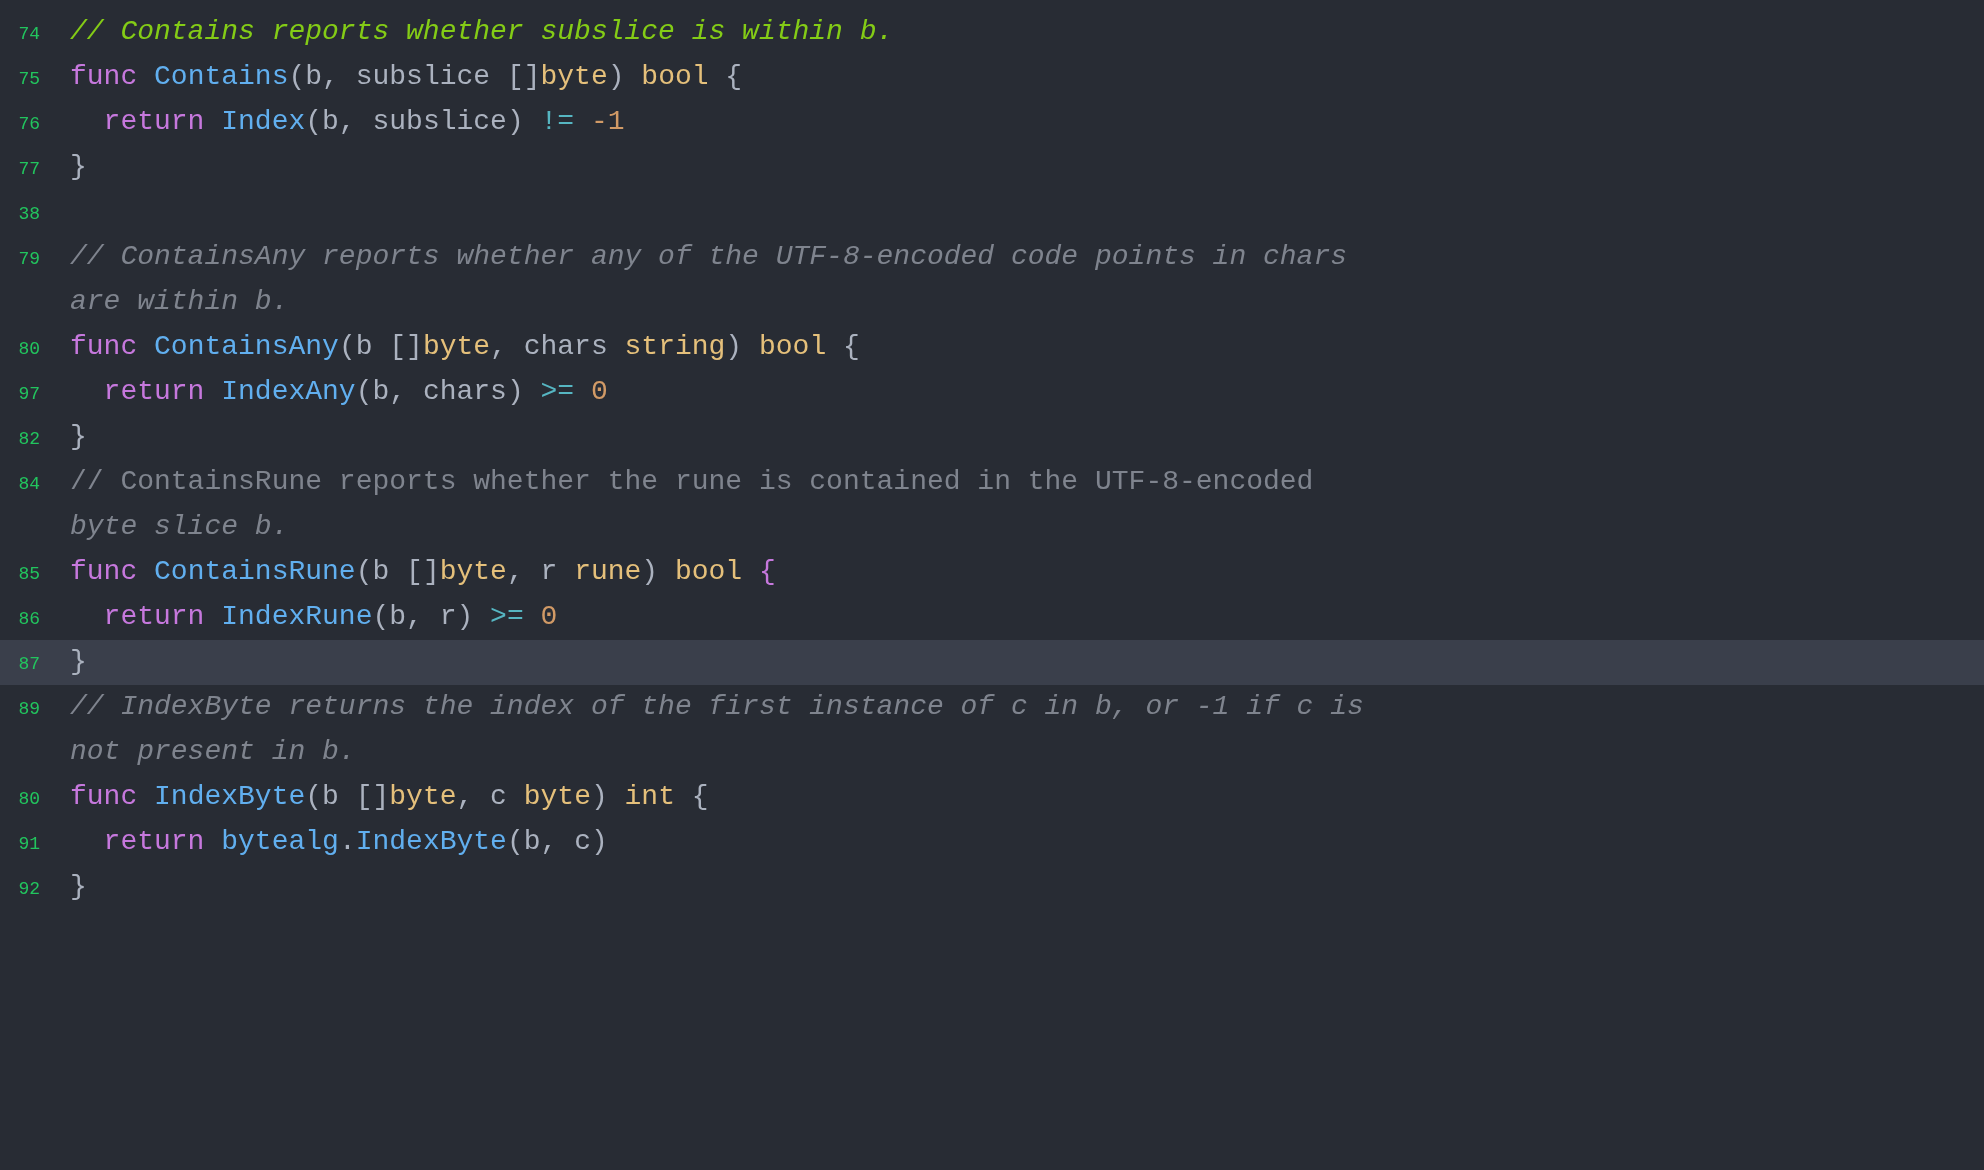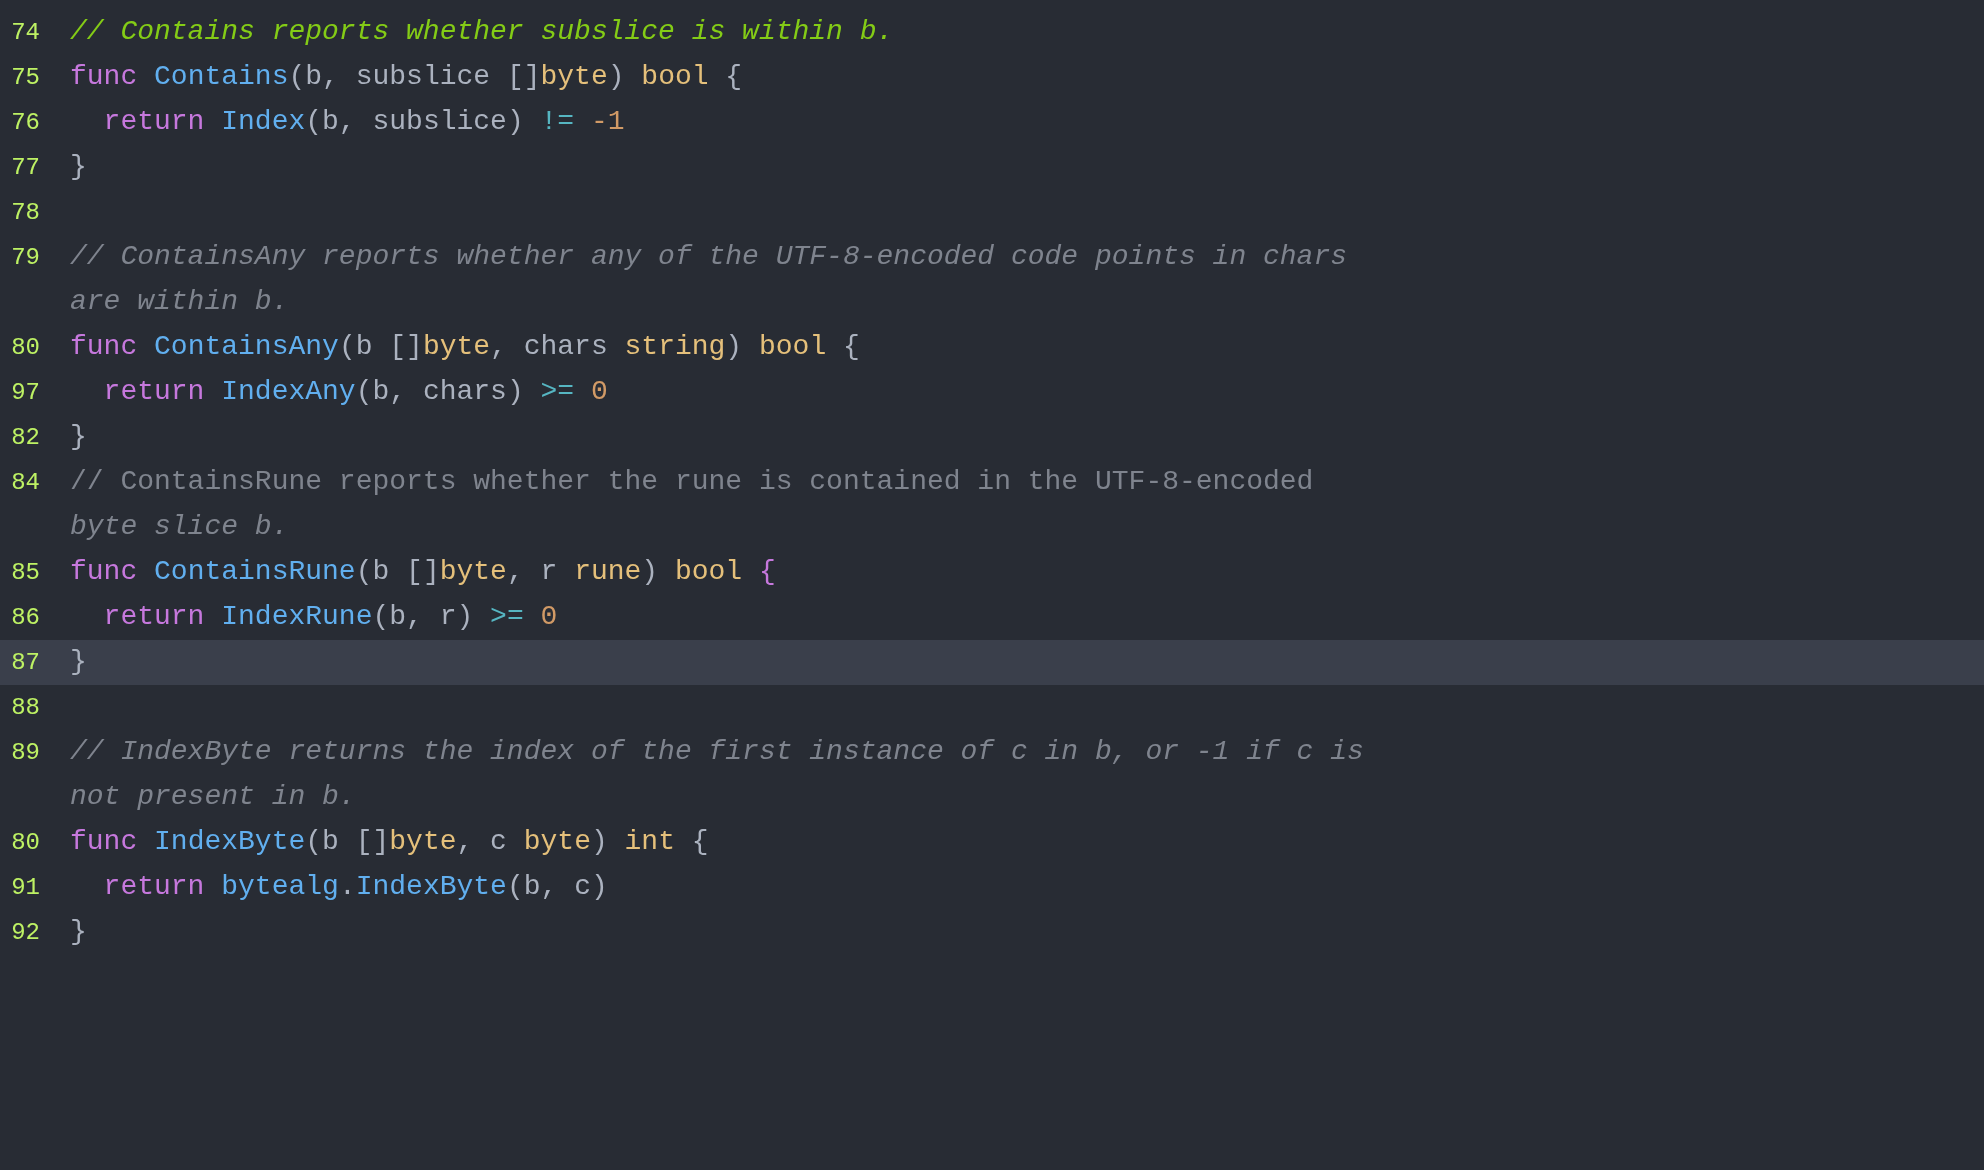--- a/index.html
+++ b/index.html
@@ -29,27 +29,27 @@
       align-items: baseline;
       padding: 0 20px 0 0;
       min-height: 45px;
     }
 
     .code-line.highlighted {
       background-color: #3a3f4b;
     }
 
     .line-number {
-      color: #bef264;
+      color: #22c55e;
       width: 70px;
       min-width: 70px;
       text-align: right;
       padding-right: 30px;
       user-select: none;
-      font-size: 24px;
+      font-size: 18px;
     }
 
     .line-content {
       flex: 1;
       white-space: pre;
       font-size: 28px;
     }
   </style>
 </head>
 <body>
@@ -65,21 +65,21 @@
     </div>
     <div class="code-line">
       <span class="line-number">76</span>
       <span class="line-content"><span style="color: rgb(171, 178, 191);">  </span><span style="color: rgb(198, 120, 221);">return</span><span style="color: rgb(171, 178, 191);"> </span><span style="color: rgb(97, 175, 239);">Index</span><span style="color: rgb(171, 178, 191);">(b, subslice) </span><span style="color: rgb(86, 182, 194);">!=</span><span style="color: rgb(171, 178, 191);"> </span><span style="color: rgb(209, 154, 102);">-1</span></span>
     </div>
     <div class="code-line">
       <span class="line-number">77</span>
       <span class="line-content"><span style="color: rgb(171, 178, 191);">}</span></span>
     </div>
     <div class="code-line">
-      <span class="line-number">78</span>
+      <span class="line-number">38</span>
       <span class="line-content"> </span>
     </div>
     <div class="code-line">
       <span class="line-number">79</span>
       <span class="line-content"><span style="color: rgb(127, 132, 142); font-style: italic;">// ContainsAny reports whether any of the UTF-8-encoded code points in chars</span></span>
     </div>
     <div class="code-line">
       <span class="line-number"></span>
       <span class="line-content"><span style="color: rgb(127, 132, 142); font-style: italic;">are within b.</span></span>
     </div>
@@ -109,24 +109,20 @@
     </div>
     <div class="code-line">
       <span class="line-number">86</span>
       <span class="line-content"><span style="color: rgb(171, 178, 191);">  </span><span style="color: rgb(198, 120, 221);">return</span><span style="color: rgb(171, 178, 191);"> </span><span style="color: rgb(97, 175, 239);">IndexRune</span><span style="color: rgb(171, 178, 191);">(b, r) </span><span style="color: rgb(86, 182, 194);">&gt;=</span><span style="color: rgb(171, 178, 191);"> </span><span style="color: rgb(209, 154, 102);">0</span></span>
     </div>
     <div class="code-line highlighted">
       <span class="line-number">87</span>
       <span class="line-content"><span style="color: rgb(171, 178, 191);">}</span></span>
     </div>
     <div class="code-line">
-      <span class="line-number">88</span>
-      <span class="line-content"> </span>
-    </div>
-    <div class="code-line">
       <span class="line-number">89</span>
       <span class="line-content"><span style="color: rgb(127, 132, 142); font-style: italic;">// IndexByte returns the index of the first instance of c in b, or -1 if c is</span></span>
     </div>
     <div class="code-line">
       <span class="line-number"></span>
       <span class="line-content"><span style="color: rgb(127, 132, 142); font-style: italic;">not present in b.</span></span>
     </div>
     <div class="code-line">
       <span class="line-number">80</span>
       <span class="line-content"><span style="color: rgb(198, 120, 221);">func</span><span style="color: rgb(171, 178, 191);"> </span><span style="color: rgb(97, 175, 239);">IndexByte</span><span style="color: rgb(171, 178, 191);">(b []</span><span style="color: rgb(229, 192, 123);">byte</span><span style="color: rgb(171, 178, 191);">, c </span><span style="color: rgb(229, 192, 123);">byte</span><span style="color: rgb(171, 178, 191);">) </span><span style="color: rgb(229, 192, 123);">int</span><span style="color: rgb(171, 178, 191);"> {</span></span>

